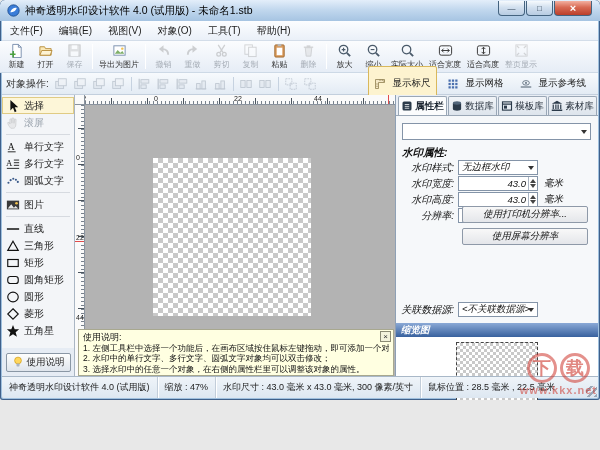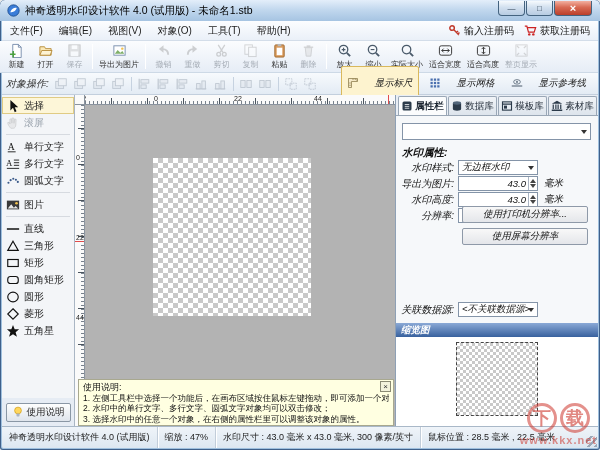--- a/index.html
+++ b/index.html
@@ -1,17 +1,17 @@
 <!DOCTYPE html>
 <html><head>
 <meta charset="utf-8">
 <style>
   html,body{margin:0;padding:0;background:#e8e8e8;font-family:"Liberation Sans","DejaVu Sans",sans-serif;}
   *{box-sizing:border-box;}
-  .window{position:relative;width:600px;height:450px;background:#bed3e8;border-radius:5px 5px 3px 3px;
+  .window{position:relative;width:600px;height:400px;background:#bed3e8;border-radius:5px 5px 3px 3px;
     box-shadow:inset 0 0 0 1px #3f608a, inset 0 0 0 2px #9fc0de;overflow:hidden;}
   
   .titlebar{position:absolute;left:0;right:0;top:0;height:21px;border-radius:5px 5px 0 0;
     background:linear-gradient(#e3eefa,#c2d8ee 45%,#a6c4e2);display:flex;align-items:center;padding-left:7px;}
   .app-ic{width:13px;height:13px;margin-right:5px;flex:0 0 13px;}
   .title-text{font-size:10.5px;color:#16днес?*/#16263a;white-space:nowrap;}
   .win-controls{position:absolute;top:1px;right:8px;display:flex;}
   .wb{width:27px;height:15px;border:1px solid #44637f;border-top:none;border-radius:0 0 4px 4px;
     background:linear-gradient(#f6fafd,#d2e0ef 45%,#b8cce2);display:flex;align-items:center;justify-content:center;
     font-size:8px;color:#23374a;margin-left:1px;}
@@ -27,27 +27,27 @@
   .toolbar1{position:absolute;left:0;right:2px;top:41px;height:32px;background:linear-gradient(#fbfcfe,#e6edf6);
     border-bottom:1px solid #cdd9e6;display:flex;align-items:stretch;padding:1px 2px;}
   .tbtn{display:flex;flex-direction:column;align-items:center;justify-content:center;padding:0 3px;min-width:29px;}
   .tbtn .ic{width:15px;height:15px;}
   .tlbl{font-size:8px;color:#333;white-space:nowrap;margin-top:1px;}
   .tbtn.dis .ic{opacity:.35;filter:grayscale(1);}
   .tbtn.dis .tlbl{color:#a6adb6;}
   .vsep{width:1px;background:#c6d2e0;margin:2px 3px;border-right:1px solid #fff;}
   
   .toolbar2{position:absolute;left:2px;right:2px;top:73px;height:22px;background:linear-gradient(#f7fafd,#e3ebf4);
-    border-bottom:1px solid #c3cfdd;display:flex;align-items:center;padding:0 4px;font-size:10px;color:#333;font-style:italic;}
+    border-bottom:1px solid #c3cfdd;display:flex;align-items:center;padding:0 4px;font-size:10px;color:#333;}
   .ops{display:flex;align-items:center;margin-left:3px;}
   .opbtn{width:19px;height:18px;display:flex;align-items:center;justify-content:center;}
   .opbtn .ic{width:14px;height:14px;opacity:.55;}
   .vsep2{width:1px;height:14px;background:#c6d2e0;margin:0 3px;}
   .view-toggles{margin-left:auto;display:flex;align-items:center;gap:4px;padding-right:2px;}
-  .toggle{display:flex;gap:16px;font-size:9.5px;color:#222;padding:10px 5px;border:1px solid transparent;}
+  .toggle{display:flex;align-items:center;gap:7px;font-size:9.5px;color:#222;padding:10px 5px;border:1px solid transparent;}
   .toggle .ic{width:12px;height:12px;}
   .toggle.act{background:#fdf3cf;border:1px solid #d9b85c;border-radius:2px;}
   
   .toolbox{position:absolute;left:2px;top:95px;width:73px;bottom:52px;background:#f3f5f8;border-right:1px solid #aab6c4;padding-top:2px;}
   .tool{display:flex;align-items:center;height:17px;padding:0 3px;gap:4px;font-size:10px;color:#222;border:1px solid transparent;}
   .tool .ic{width:14px;height:14px;flex:0 0 14px;}
   .tool.sel{background:#fdf6d8;border:1px solid #e0cb84;}
   .tool.dis{color:#9aa3ad;}
   .tool.dis .ic{opacity:.4;filter:grayscale(1);}
   .tsep{border-top:1px solid #d6dae0;margin:3px 4px;}
@@ -147,41 +147,20 @@
 
   <div class="menubar">
     <div style="display:flex">
         <div class="menu-item">文件(F)</div>
         <div class="menu-item">编辑(E)</div>
         <div class="menu-item">视图(V)</div>
         <div class="menu-item">对象(O)</div>
         <div class="menu-item">工具(T)</div>
         <div class="menu-item">帮助(H)</div>
       </div>
-    <div class="menubar-right">
-        <div class="menu-link">
-          <span class="ic">
-            <svg viewBox="0 0 16 16">
-              <circle cx="5" cy="5" r="2.8" fill="none" stroke="#c0392b" stroke-width="1.8"></circle>
-              <path d="M7.2 7.2L13.5 13.5M10.5 10.5l1.8-1.8M12.3 12.3l1.8-1.8" stroke="#c0392b" stroke-width="1.8"></path>
-            </svg>
-          </span>
-          <span>输入注册码</span>
-        </div>
-        <div class="menu-link">
-          <span class="ic">
-            <svg viewBox="0 0 16 16">
-              <path d="M1 2.5h2.5l2 7.5h7l1.8-5.5H4.5" fill="none" stroke="#cc2222" stroke-width="1.5"></path>
-              <circle cx="6.5" cy="12.8" r="1.5" fill="#cc2222"></circle>
-              <circle cx="11.5" cy="12.8" r="1.5" fill="#cc2222"></circle>
-            </svg>
-          </span>
-          <span>获取注册码</span>
-        </div>
-      </div>
   </div>
 
   <div class="toolbar1">
       <div class="tbtn">
         <span class="ic">
           <svg viewBox="0 0 16 16">
             <path d="M4 1.5h6l3 3v11H4z" fill="#fff" stroke="#7a8fae"></path>
             <path d="M10 1.5v3h3" fill="none" stroke="#7a8fae"></path>
             <path d="M1 12h6M4.5 8.5v7" stroke="#4aa23c" stroke-width="1.6"></path>
           </svg>
@@ -702,21 +681,21 @@
       <div class="props-title">水印属性:</div>
       <div class="pfields">
           <div class="prow">
             <span class="plabel">水印样式:</span>
             <div class="ctrl select">
               <span class="cval">无边框水印</span>
               <span class="arr"></span>
             </div>
           </div>
           <div class="prow">
-            <span class="plabel">导出为图片:</span>
+            <span class="plabel">水印宽度:</span>
             <div class="ctrl spin">
               <span class="cval">43.0</span>
               <span class="spinbox">
                 <span class="spin-up"></span>
                 <span class="spin-dn"></span>
               </span>
             </div>
             <span class="unit">毫米</span>
           </div>
           <div class="prow">

